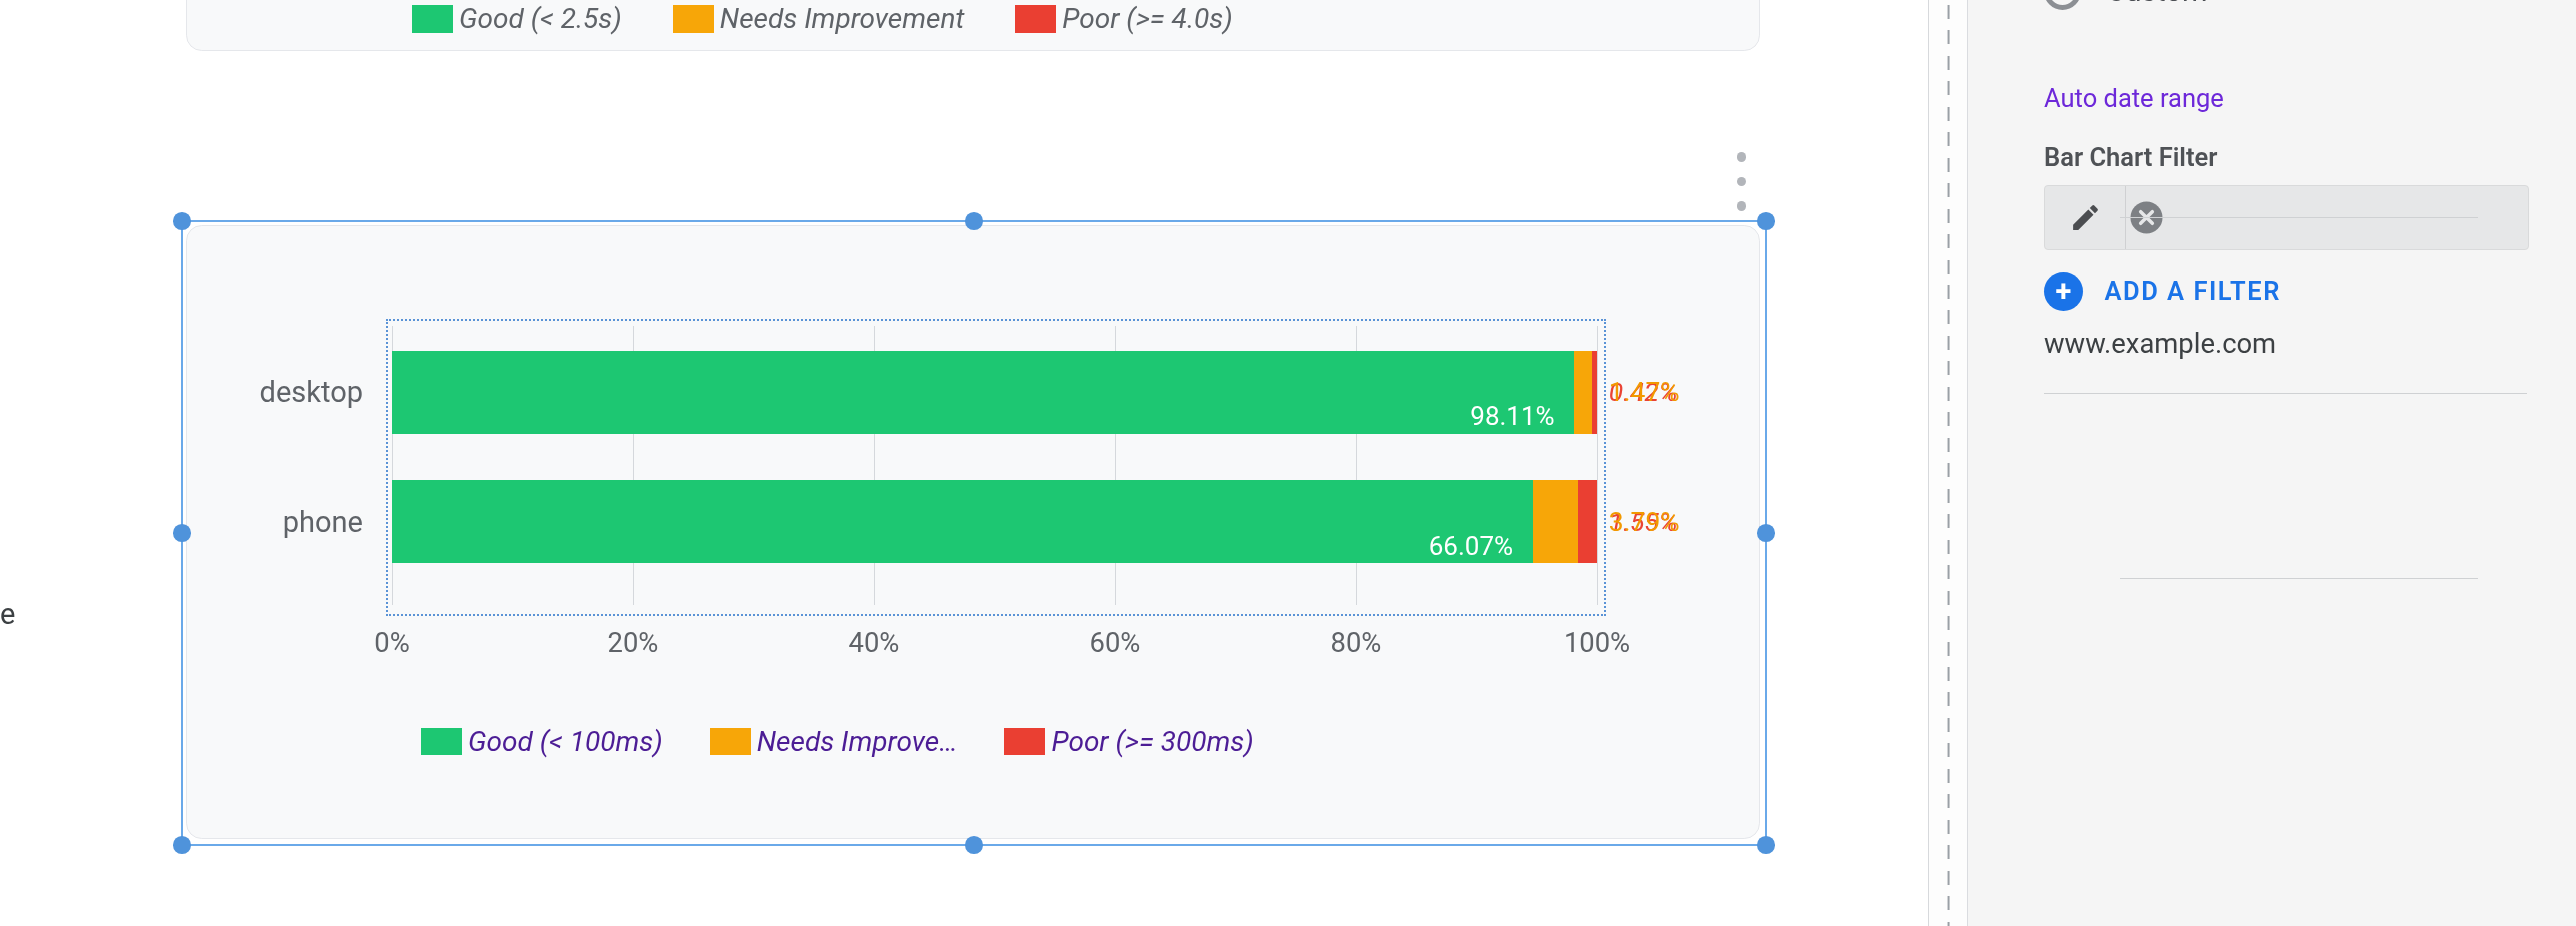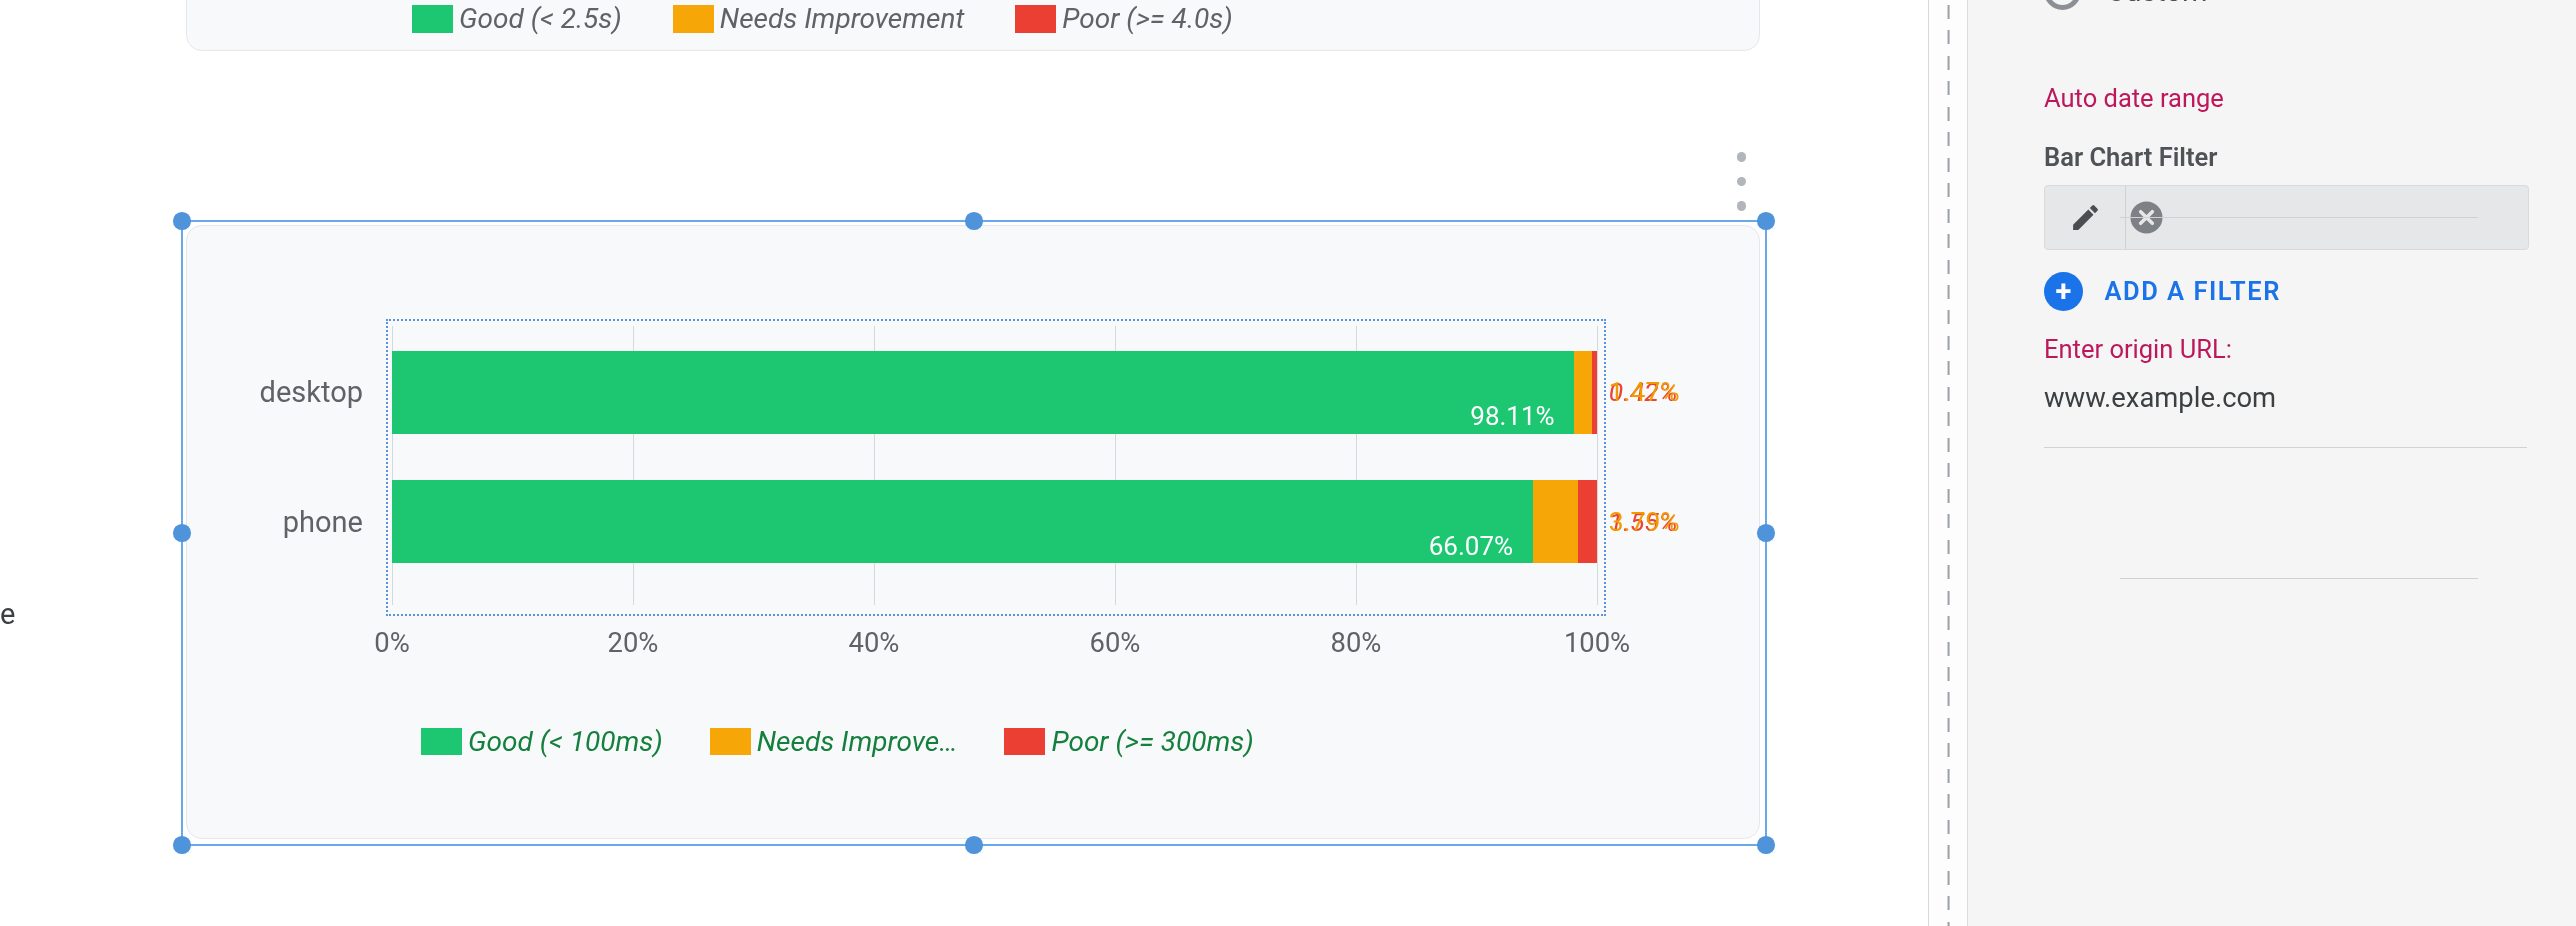--- a/index.html
+++ b/index.html
@@ -196,21 +196,21 @@
   }
 
   .lower-legend {
     position: absolute;
     left: 421px;
     top: 725px;
     display: flex;
     align-items: center;
     gap: 47px;
     font-size: 28px;
-    color: #15803d;
+    color: #4c1d95;
   }
 
   
   .cropped-left {
     position: absolute;
     left: 0;
     top: 597px;
     font-size: 29px;
     color: #3c4043;
   }
@@ -262,21 +262,21 @@
   }
   .radio-outer {
     width: 37px; height: 37px;
     border-radius: 50%;
     border: 5.9px solid #8c8f94;
     box-sizing: border-box;
   }
 
   .panel-label {
     font-size: 25.5px;
-    color: #be185d;
+    color: #6d28d9;
     margin-top: 73px;
   }
 
   .panel-section-title {
     font-size: 29px;
     font-weight: 600;
     color: #434548;
     margin-top: 55px;
   }
 
@@ -534,20 +534,19 @@
     </div>
 
     <div class="add-filter">
       <div class="add-circle">+</div>
       <span class="add-text">ADD A FILTER</span>
     </div>
 
     <div class="panel-border" style="top:578px;"></div>
 
     <div class="param-block">
-      <div class="panel-label">Enter origin URL:</div>
       <div class="param-value">www.example.com</div>
       <div class="thin-divider"></div>
     </div>
 
   </div>
 </div>
 
 
 </body></html>

